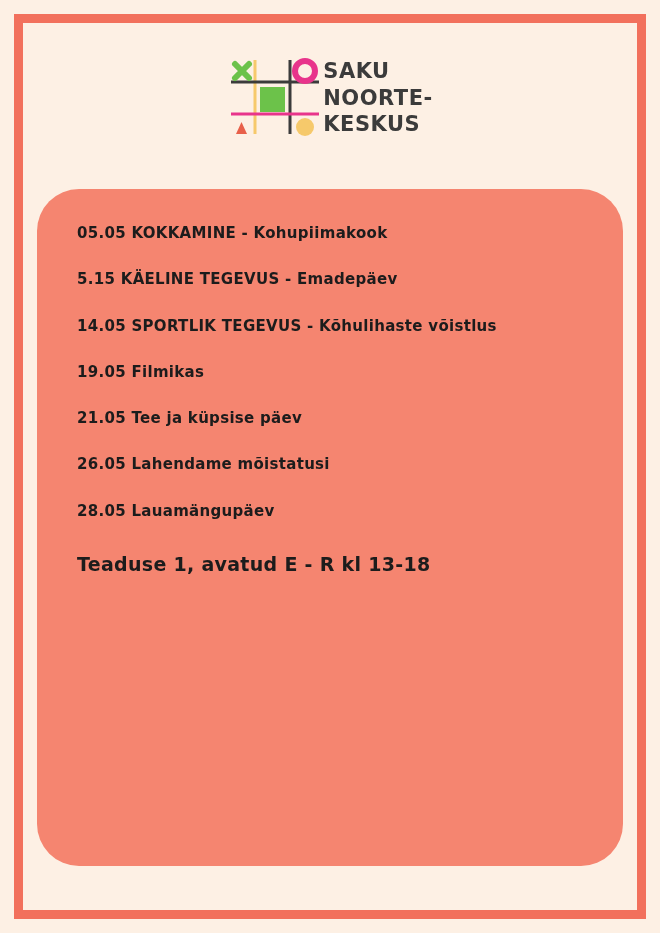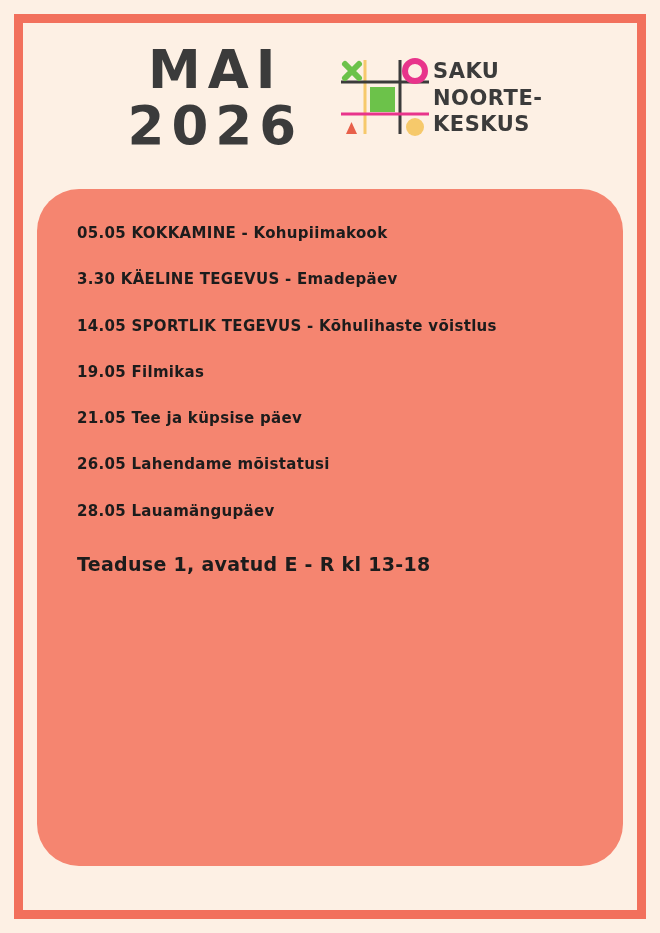--- a/index.html
+++ b/index.html
@@ -109,24 +109,20 @@
   }
 </style>
 </head>
 <body>
 
 <div class="poster">
   <div class="frame"></div>
   <div class="inner">
 
     <div class="header">
-      <div class="title-block">
-        <div class="title-month">MAI</div>
-        <div class="title-year">2026</div>
-      </div>
 
       <div class="logo">
         <div class="logo-mark">
           <svg width="96" height="88" viewBox="0 0 96 88" xmlns="http://www.w3.org/2000/svg">
             <line x1="28" y1="6" x2="28" y2="80" stroke="#f6c96b" stroke-width="3"></line>
             <line x1="63" y1="6" x2="63" y2="80" stroke="#3b3b3b" stroke-width="3"></line>
             <line x1="4" y1="28" x2="92" y2="28" stroke="#3b3b3b" stroke-width="3"></line>
             <line x1="4" y1="60" x2="92" y2="60" stroke="#e8348b" stroke-width="3"></line>
             <path d="M8 10 L22 24 M22 10 L8 24" stroke="#6cc24a" stroke-width="6" stroke-linecap="round"></path>
             <circle cx="78" cy="17" r="10" fill="none" stroke="#e8348b" stroke-width="6"></circle>
@@ -136,21 +132,21 @@
           </svg>
         </div>
         <div class="logo-text">SAKU
 NOORTE-
 KESKUS</div>
       </div>
     </div>
 
     <div class="card">
       <div class="event">05.05 KOKKAMINE - Kohupiimakook</div>
-      <div class="event">3.30 KÄELINE TEGEVUS - Emadepäev</div>
+      <div class="event">5.15 KÄELINE TEGEVUS - Emadepäev</div>
       <div class="event">14.05 SPORTLIK TEGEVUS - Kõhulihaste võistlus</div>
       <div class="event">19.05 Filmikas</div>
       <div class="event">21.05 Tee ja küpsise päev</div>
       <div class="event">26.05 Lahendame mõistatusi</div>
       <div class="event">28.05 Lauamängupäev</div>
       <div class="footer-note">Teaduse 1, avatud E - R kl 13-18</div>
     </div>
 
   </div>
 </div>

